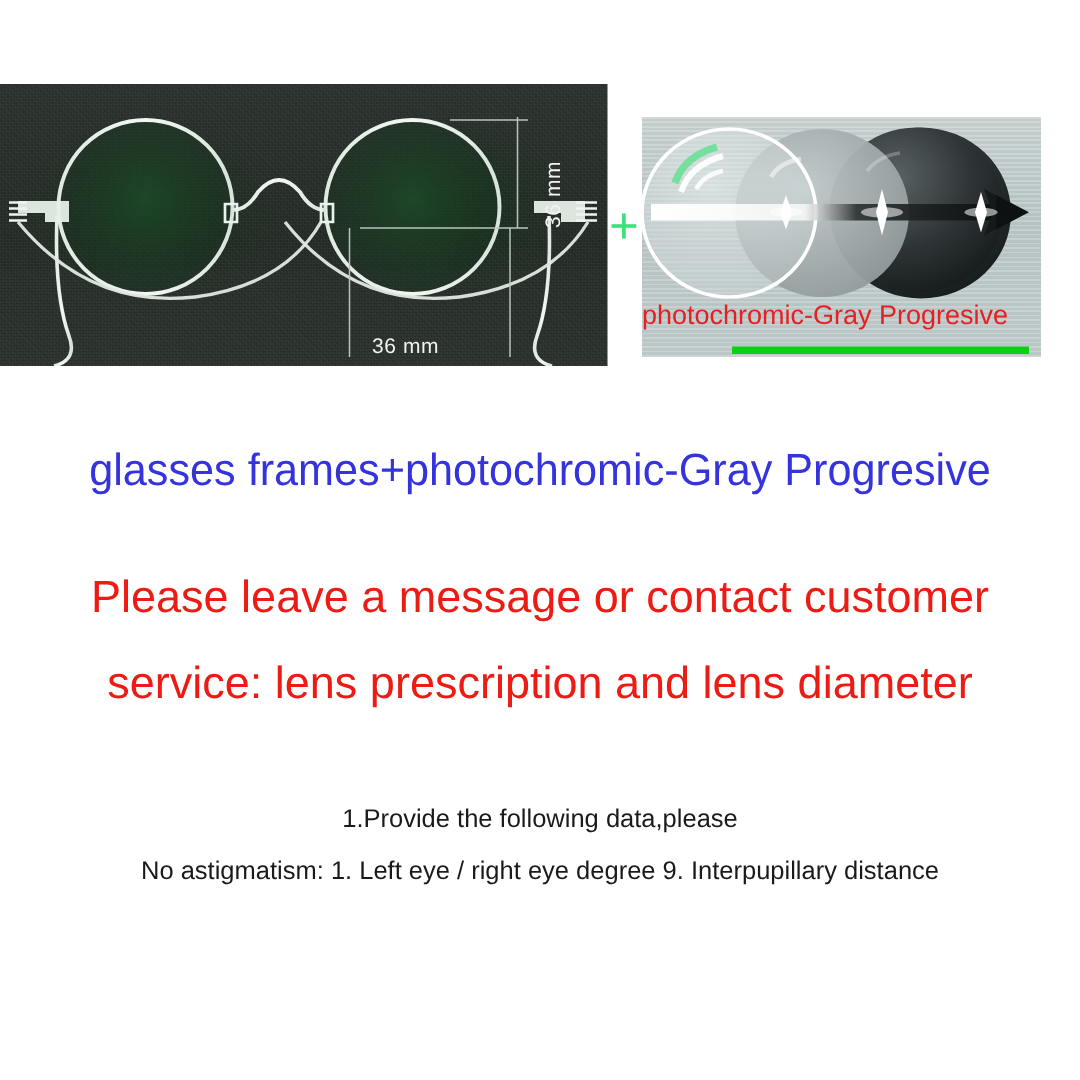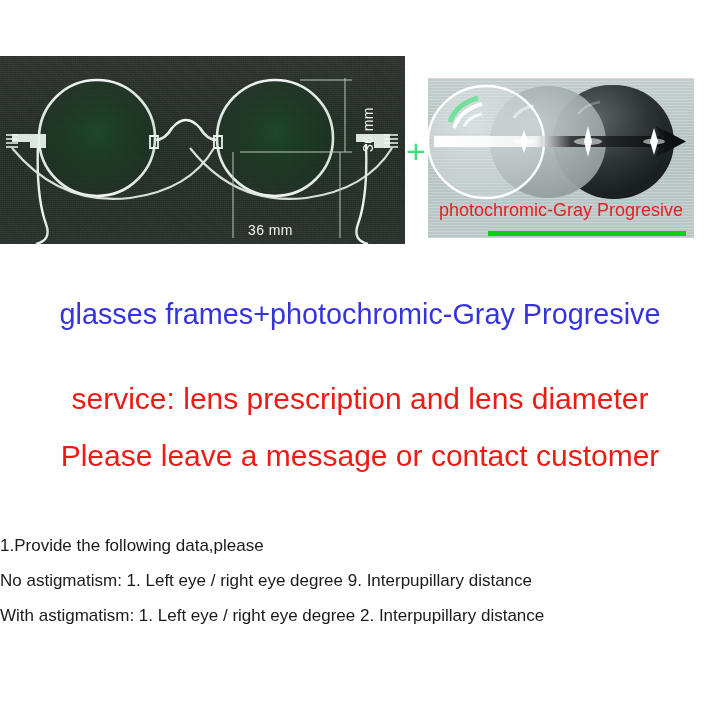--- a/index.html
+++ b/index.html
@@ -99,21 +99,20 @@
   }
   #lens-svg {
     position: absolute;
     left: 0; top: 0;
   }
   #lens-caption {
     position: absolute;
     left: 0;
     top: 122px;
     width: 266px;
-    text-align: center;
     color: #e62020;
     font-size: 18px;
     font-family: "Liberation Sans", sans-serif;
     white-space: nowrap;
   }
   #lens-green-bar {
     position: absolute;
     left: 60px;
     top: 153px;
     width: 198px;
@@ -147,20 +146,21 @@
     line-height: 57px;
     font-family: "Liberation Sans", sans-serif;
   }
   #notice .notice-line { display: block; white-space: nowrap; }
 
   #instructions {
     position: absolute;
     left: 0;
     top: 528px;
     width: 720px;
+    text-align: center;
     color: #1a1a1a;
     font-size: 17px;
     line-height: 35px;
     font-family: "Liberation Sans", sans-serif;
   }
   #instructions .instruction-line { display: block; white-space: nowrap; }
 </style>
 </head>
 <body>
 
@@ -286,21 +286,20 @@
     </svg>
 
     <div id="lens-caption">photochromic-Gray Progresive</div>
     <div id="lens-green-bar"></div>
   </div>
 </div>
 
 <div id="headline">glasses frames+photochromic-Gray Progresive</div>
 
 <div id="notice">
+  <span class="notice-line">Please leave a message or contact customer</span>
   <span class="notice-line">service: lens prescription and lens diameter</span>
-  <span class="notice-line">Please leave a message or contact customer</span>
 </div>
 
 <div id="instructions">
   <span class="instruction-line">1.Provide the following data,please</span>
   <span class="instruction-line">No astigmatism: 1. Left eye / right eye degree 9. Interpupillary distance</span>
-  <span class="instruction-line">With astigmatism: 1. Left eye / right eye degree 2. Interpupillary distance</span>
 </div>
 
 </body></html>

